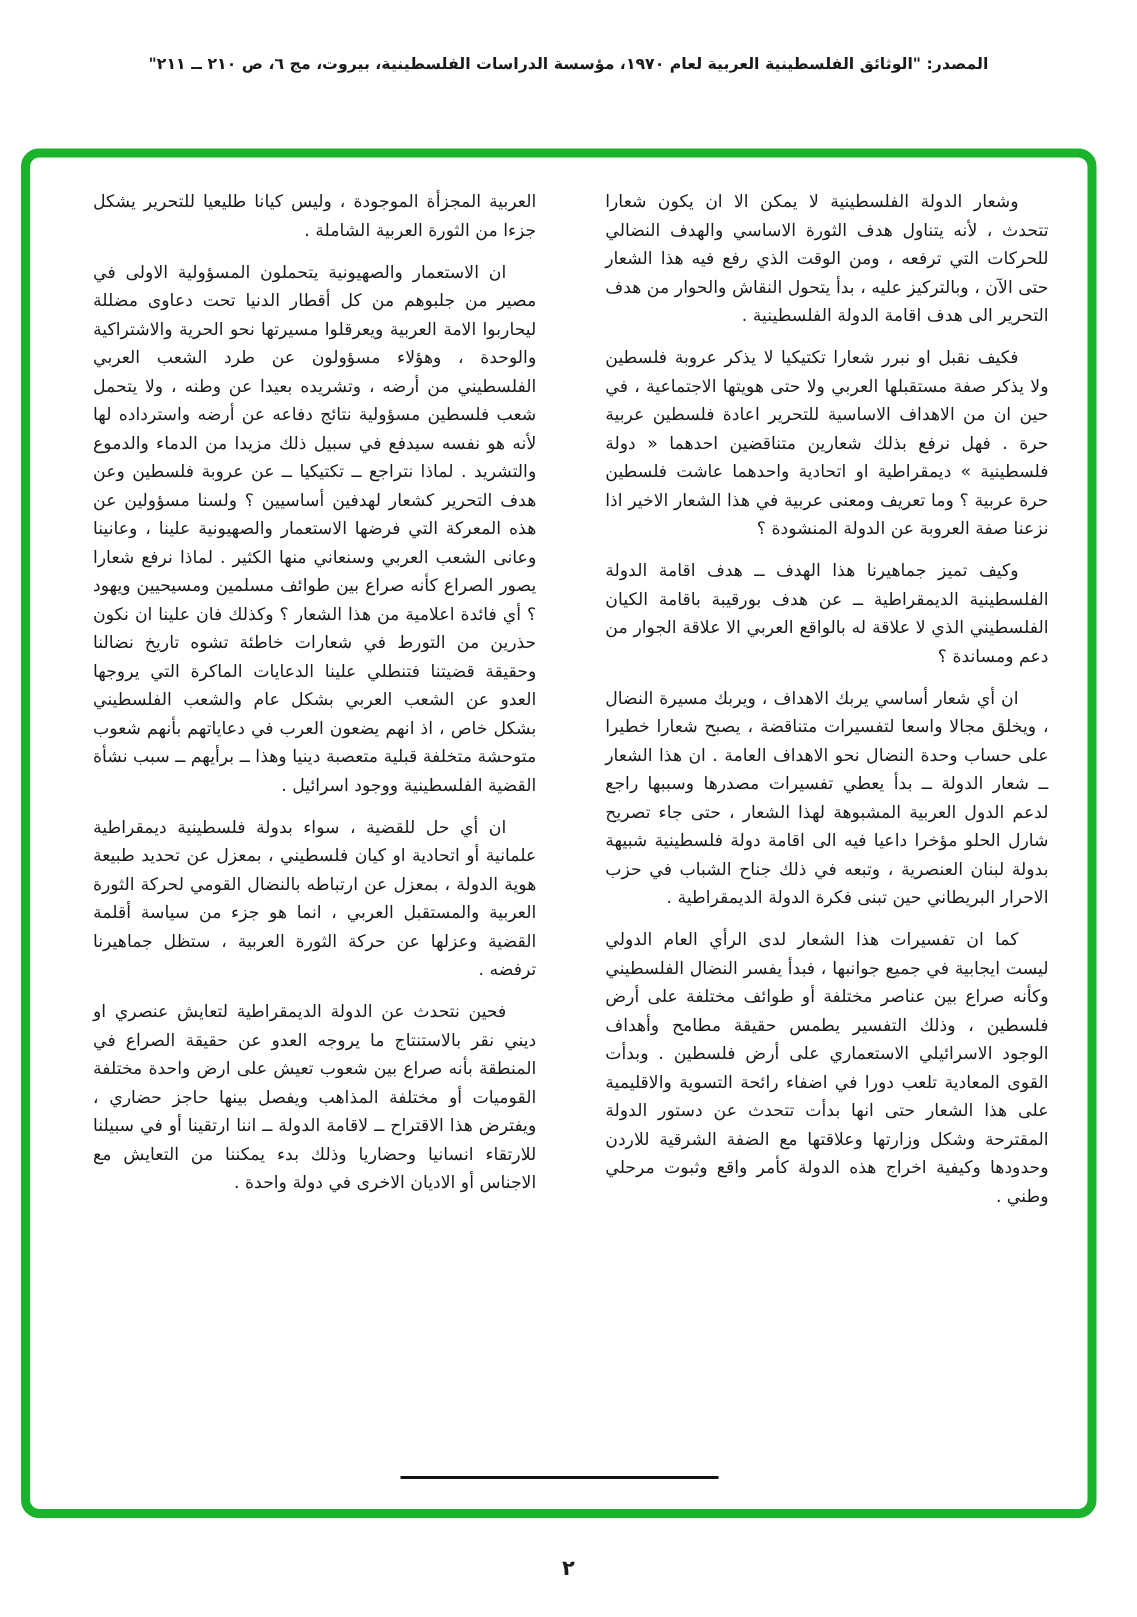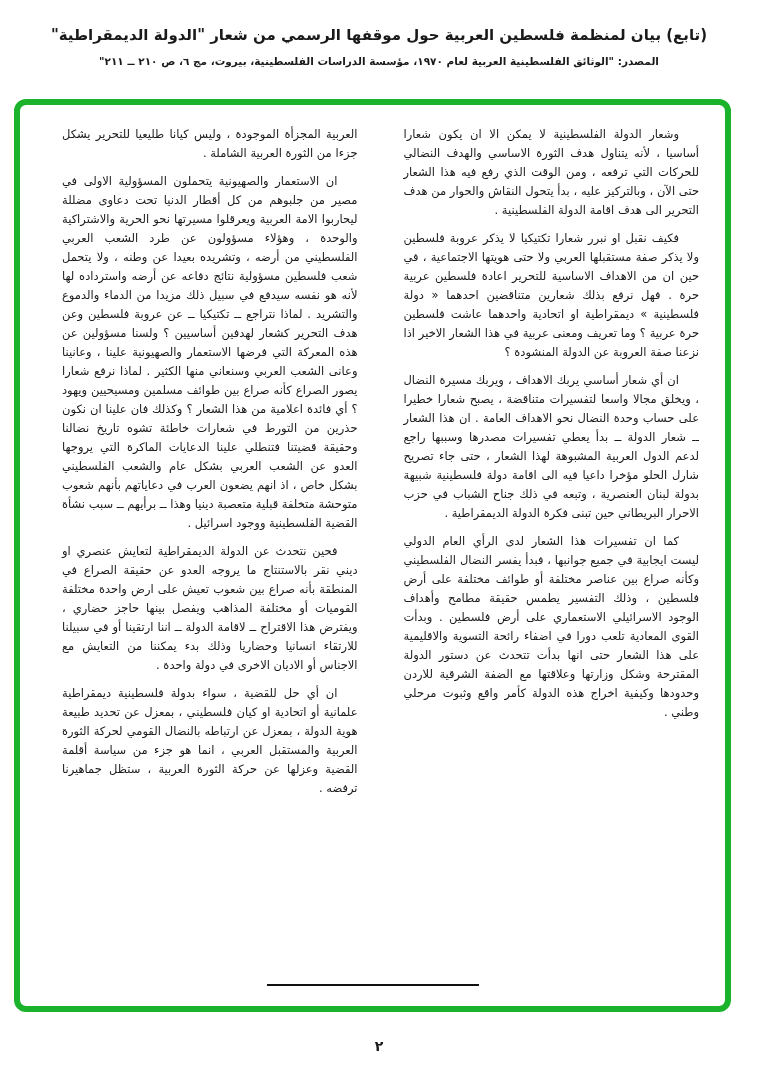--- a/index.html
+++ b/index.html
@@ -78,38 +78,38 @@
     right: 0;
     text-align: center;
     font-size: 14px;
     font-weight: bold;
   }
 </style>
 </head>
 <body>
 
 <header class="page-header">
-  <div class="page-title">(تابع) بيان لمنظمة فلسطين العربية حول موقفها الرسمي من شعار "الدولة الديمقراطية"</div>
   <div class="page-source">المصدر: "الوثائق الفلسطينية العربية لعام ١٩٧٠، مؤسسة الدراسات الفلسطينية، بيروت، مج ٦، ص ٢١٠ ــ ٢١١"</div>
 </header>
 
 <main class="doc-frame">
   <div class="columns">
 
     <div class="col">
-      <p>وشعار الدولة الفلسطينية لا يمكن الا ان يكون شعارا أساسيا ، لأنه يتناول هدف الثورة الاساسي والهدف النضالي للحركات التي ترفعه ، ومن الوقت الذي رفع فيه هذا الشعار حتى الآن ، وبالتركيز عليه ، بدأ يتحول النقاش والحوار من هدف التحرير الى هدف اقامة الدولة الفلسطينية .</p>
+      <p>وشعار الدولة الفلسطينية لا يمكن الا ان يكون شعارا تتحدث ، لأنه يتناول هدف الثورة الاساسي والهدف النضالي للحركات التي ترفعه ، ومن الوقت الذي رفع فيه هذا الشعار حتى الآن ، وبالتركيز عليه ، بدأ يتحول النقاش والحوار من هدف التحرير الى هدف اقامة الدولة الفلسطينية .</p>
       <p>فكيف نقبل او نبرر شعارا تكتيكيا لا يذكر عروبة فلسطين ولا يذكر صفة مستقبلها العربي ولا حتى هويتها الاجتماعية ، في حين ان من الاهداف الاساسية للتحرير اعادة فلسطين عربية حرة . فهل نرفع بذلك شعارين متناقضين احدهما « دولة فلسطينية » ديمقراطية او اتحادية واحدهما عاشت فلسطين حرة عربية ؟ وما تعريف ومعنى عربية في هذا الشعار الاخير اذا نزعنا صفة العروبة عن الدولة المنشودة ؟</p>
+      <p>وكيف تميز جماهيرنا هذا الهدف ــ هدف اقامة الدولة الفلسطينية الديمقراطية ــ عن هدف بورقيبة باقامة الكيان الفلسطيني الذي لا علاقة له بالواقع العربي الا علاقة الجوار من دعم ومساندة ؟</p>
       <p>ان أي شعار أساسي يربك الاهداف ، ويربك مسيرة النضال ، ويخلق مجالا واسعا لتفسيرات متناقضة ، يصبح شعارا خطيرا على حساب وحدة النضال نحو الاهداف العامة . ان هذا الشعار ــ شعار الدولة ــ بدأ يعطي تفسيرات مصدرها وسببها راجع لدعم الدول العربية المشبوهة لهذا الشعار ، حتى جاء تصريح شارل الحلو مؤخرا داعيا فيه الى اقامة دولة فلسطينية شبيهة بدولة لبنان العنصرية ، وتبعه في ذلك جناح الشباب في حزب الاحرار البريطاني حين تبنى فكرة الدولة الديمقراطية .</p>
       <p>كما ان تفسيرات هذا الشعار لدى الرأي العام الدولي ليست ايجابية في جميع جوانبها ، فبدأ يفسر النضال الفلسطيني وكأنه صراع بين عناصر مختلفة أو طوائف مختلفة على أرض فلسطين ، وذلك التفسير يطمس حقيقة مطامح وأهداف الوجود الاسرائيلي الاستعماري على أرض فلسطين . وبدأت القوى المعادية تلعب دورا في اضفاء رائحة التسوية والاقليمية على هذا الشعار حتى انها بدأت تتحدث عن دستور الدولة المقترحة وشكل وزارتها وعلاقتها مع الضفة الشرقية للاردن وحدودها وكيفية اخراج هذه الدولة كأمر واقع وثبوت مرحلي وطني .</p>
     </div>
 
     <div class="col">
       <p class="continuation">العربية المجزأة الموجودة ، وليس كيانا طليعيا للتحرير يشكل جزءا من الثورة العربية الشاملة .</p>
       <p>ان الاستعمار والصهيونية يتحملون المسؤولية الاولى في مصير من جلبوهم من كل أقطار الدنيا تحت دعاوى مضللة ليحاربوا الامة العربية ويعرقلوا مسيرتها نحو الحرية والاشتراكية والوحدة ، وهؤلاء مسؤولون عن طرد الشعب العربي الفلسطيني من أرضه ، وتشريده بعيدا عن وطنه ، ولا يتحمل شعب فلسطين مسؤولية نتائج دفاعه عن أرضه واسترداده لها لأنه هو نفسه سيدفع في سبيل ذلك مزيدا من الدماء والدموع والتشريد . لماذا نتراجع ــ تكتيكيا ــ عن عروبة فلسطين وعن هدف التحرير كشعار لهدفين أساسيين ؟ ولسنا مسؤولين عن هذه المعركة التي فرضها الاستعمار والصهيونية علينا ، وعانينا وعانى الشعب العربي وسنعاني منها الكثير . لماذا نرفع شعارا يصور الصراع كأنه صراع بين طوائف مسلمين ومسيحيين ويهود ؟ أي فائدة اعلامية من هذا الشعار ؟ وكذلك فان علينا ان نكون حذرين من التورط في شعارات خاطئة تشوه تاريخ نضالنا وحقيقة قضيتنا فتنطلي علينا الدعايات الماكرة التي يروجها العدو عن الشعب العربي بشكل عام والشعب الفلسطيني بشكل خاص ، اذ انهم يضعون العرب في دعاياتهم بأنهم شعوب متوحشة متخلفة قبلية متعصبة دينيا وهذا ــ برأيهم ــ سبب نشأة القضية الفلسطينية ووجود اسرائيل .</p>
+      <p>ان أي حل للقضية ، سواء بدولة فلسطينية ديمقراطية علمانية أو اتحادية او كيان فلسطيني ، بمعزل عن تحديد طبيعة هوية الدولة ، بمعزل عن ارتباطه بالنضال القومي لحركة الثورة العربية والمستقبل العربي ، انما هو جزء من سياسة أقلمة القضية وعزلها عن حركة الثورة العربية ، ستظل جماهيرنا ترفضه .</p>
       <p>فحين نتحدث عن الدولة الديمقراطية لتعايش عنصري او ديني نقر بالاستنتاج ما يروجه العدو عن حقيقة الصراع في المنطقة بأنه صراع بين شعوب تعيش على ارض واحدة مختلفة القوميات أو مختلفة المذاهب ويفصل بينها حاجز حضاري ، ويفترض هذا الاقتراح ــ لاقامة الدولة ــ اننا ارتقينا أو في سبيلنا للارتقاء انسانيا وحضاريا وذلك بدء يمكننا من التعايش مع الاجناس أو الاديان الاخرى في دولة واحدة .</p>
-      <p>ان أي حل للقضية ، سواء بدولة فلسطينية ديمقراطية علمانية أو اتحادية او كيان فلسطيني ، بمعزل عن تحديد طبيعة هوية الدولة ، بمعزل عن ارتباطه بالنضال القومي لحركة الثورة العربية والمستقبل العربي ، انما هو جزء من سياسة أقلمة القضية وعزلها عن حركة الثورة العربية ، ستظل جماهيرنا ترفضه .</p>
     </div>
 
   </div>
   <div class="end-divider"></div>
 </main>
 
 <div class="page-number">٢</div>
 
 </body></html>

